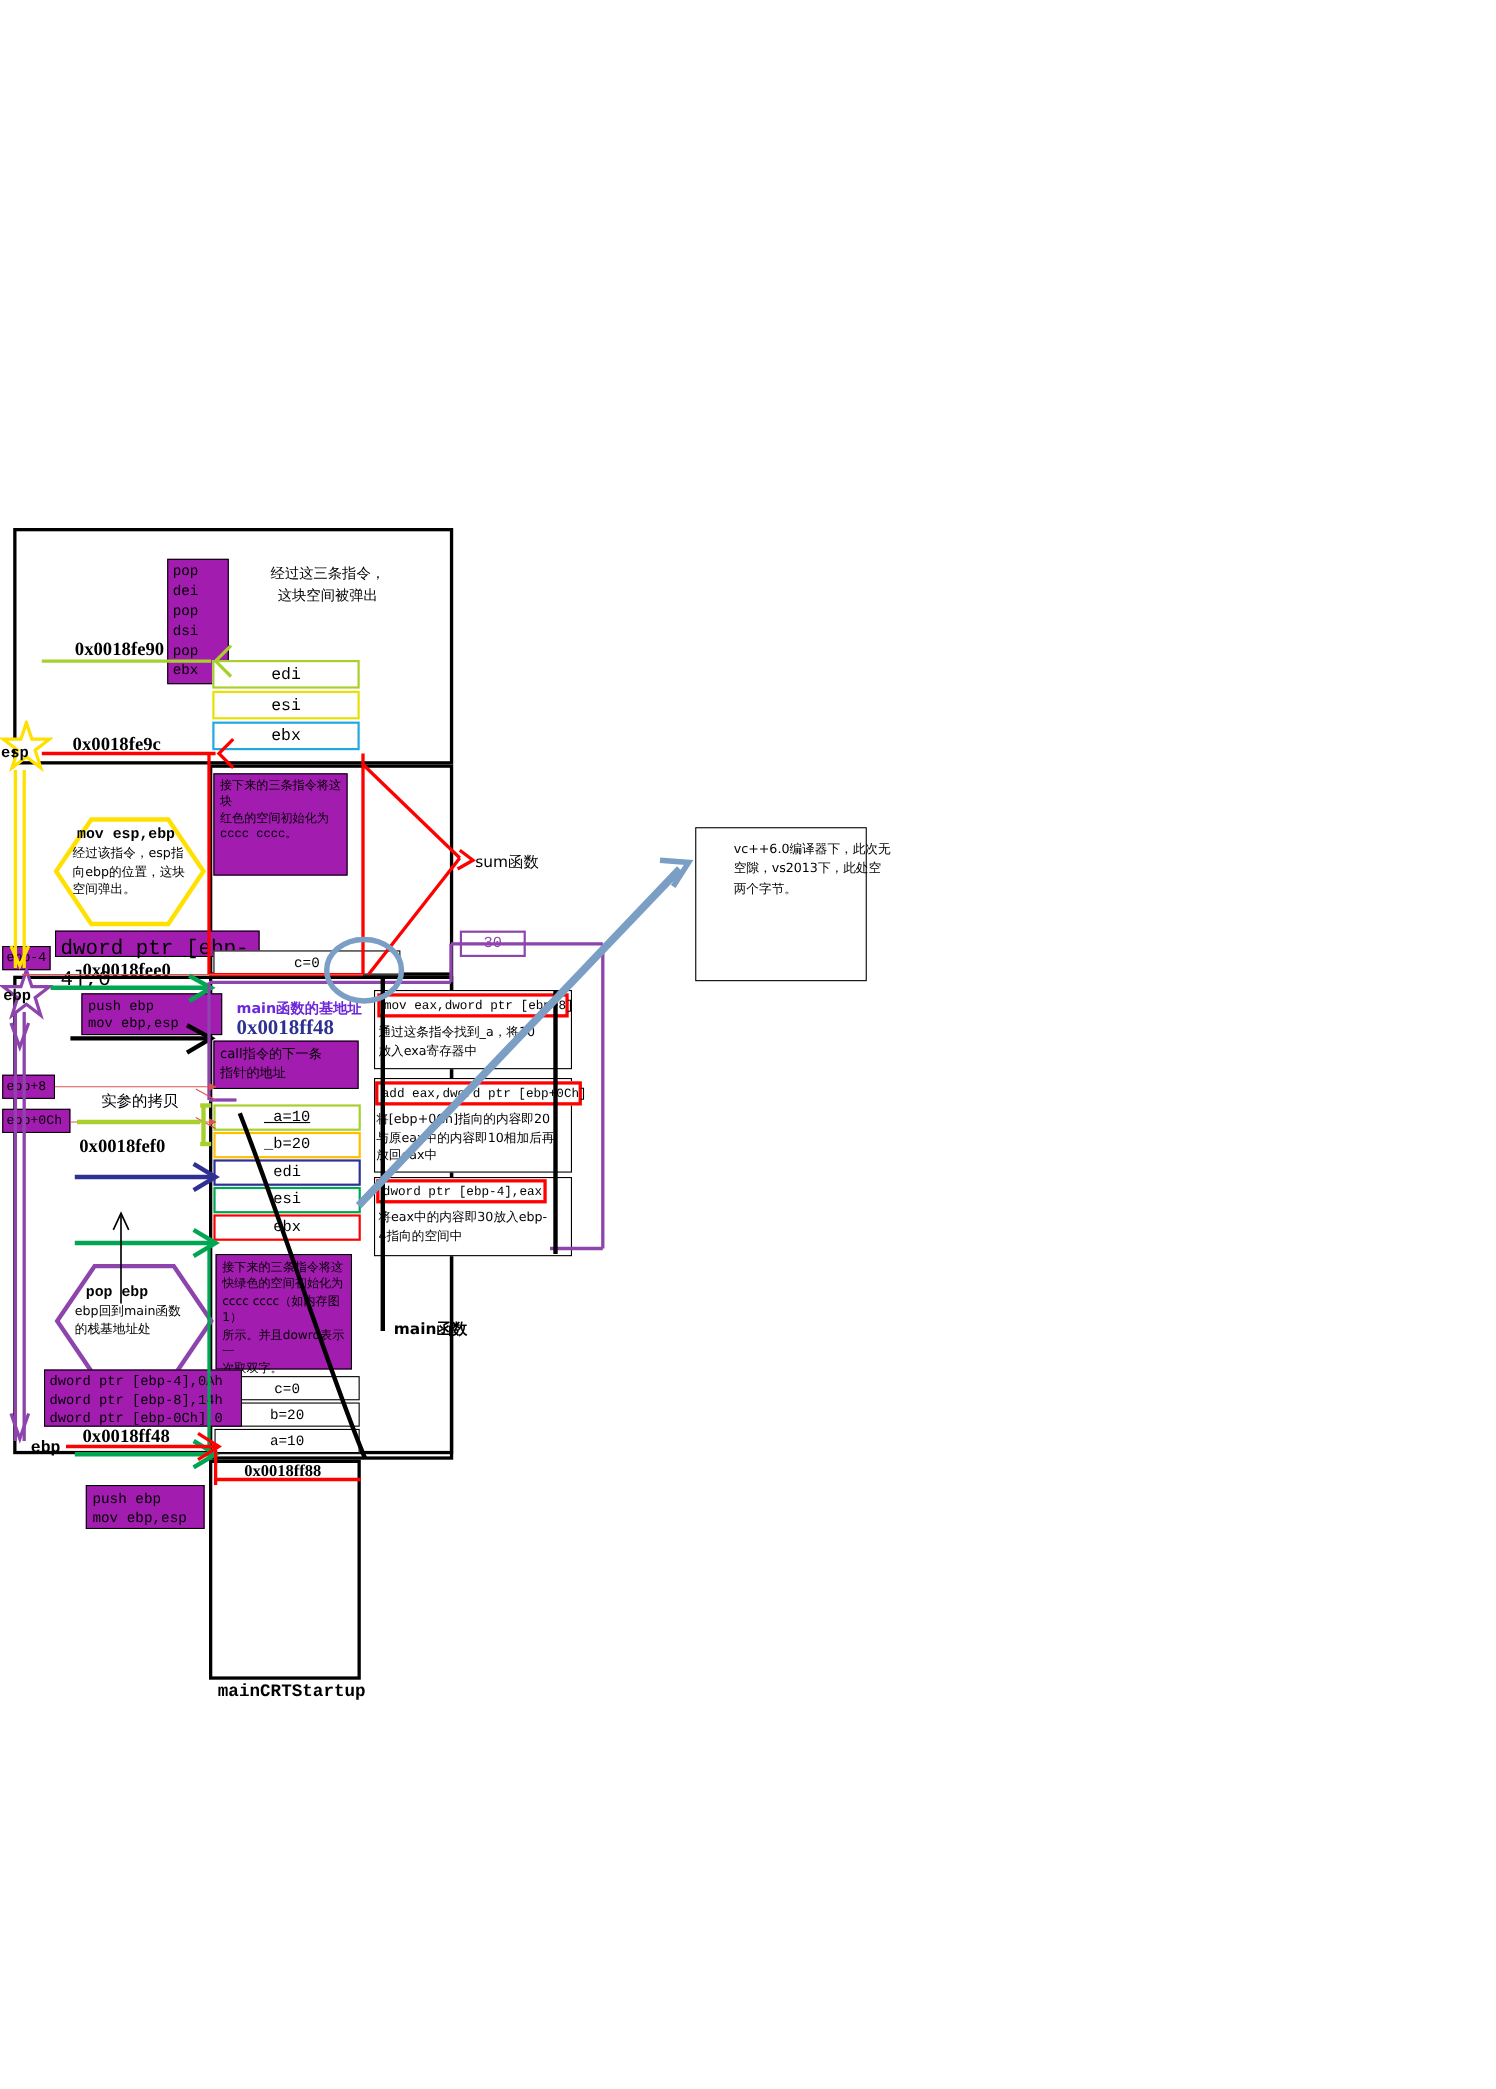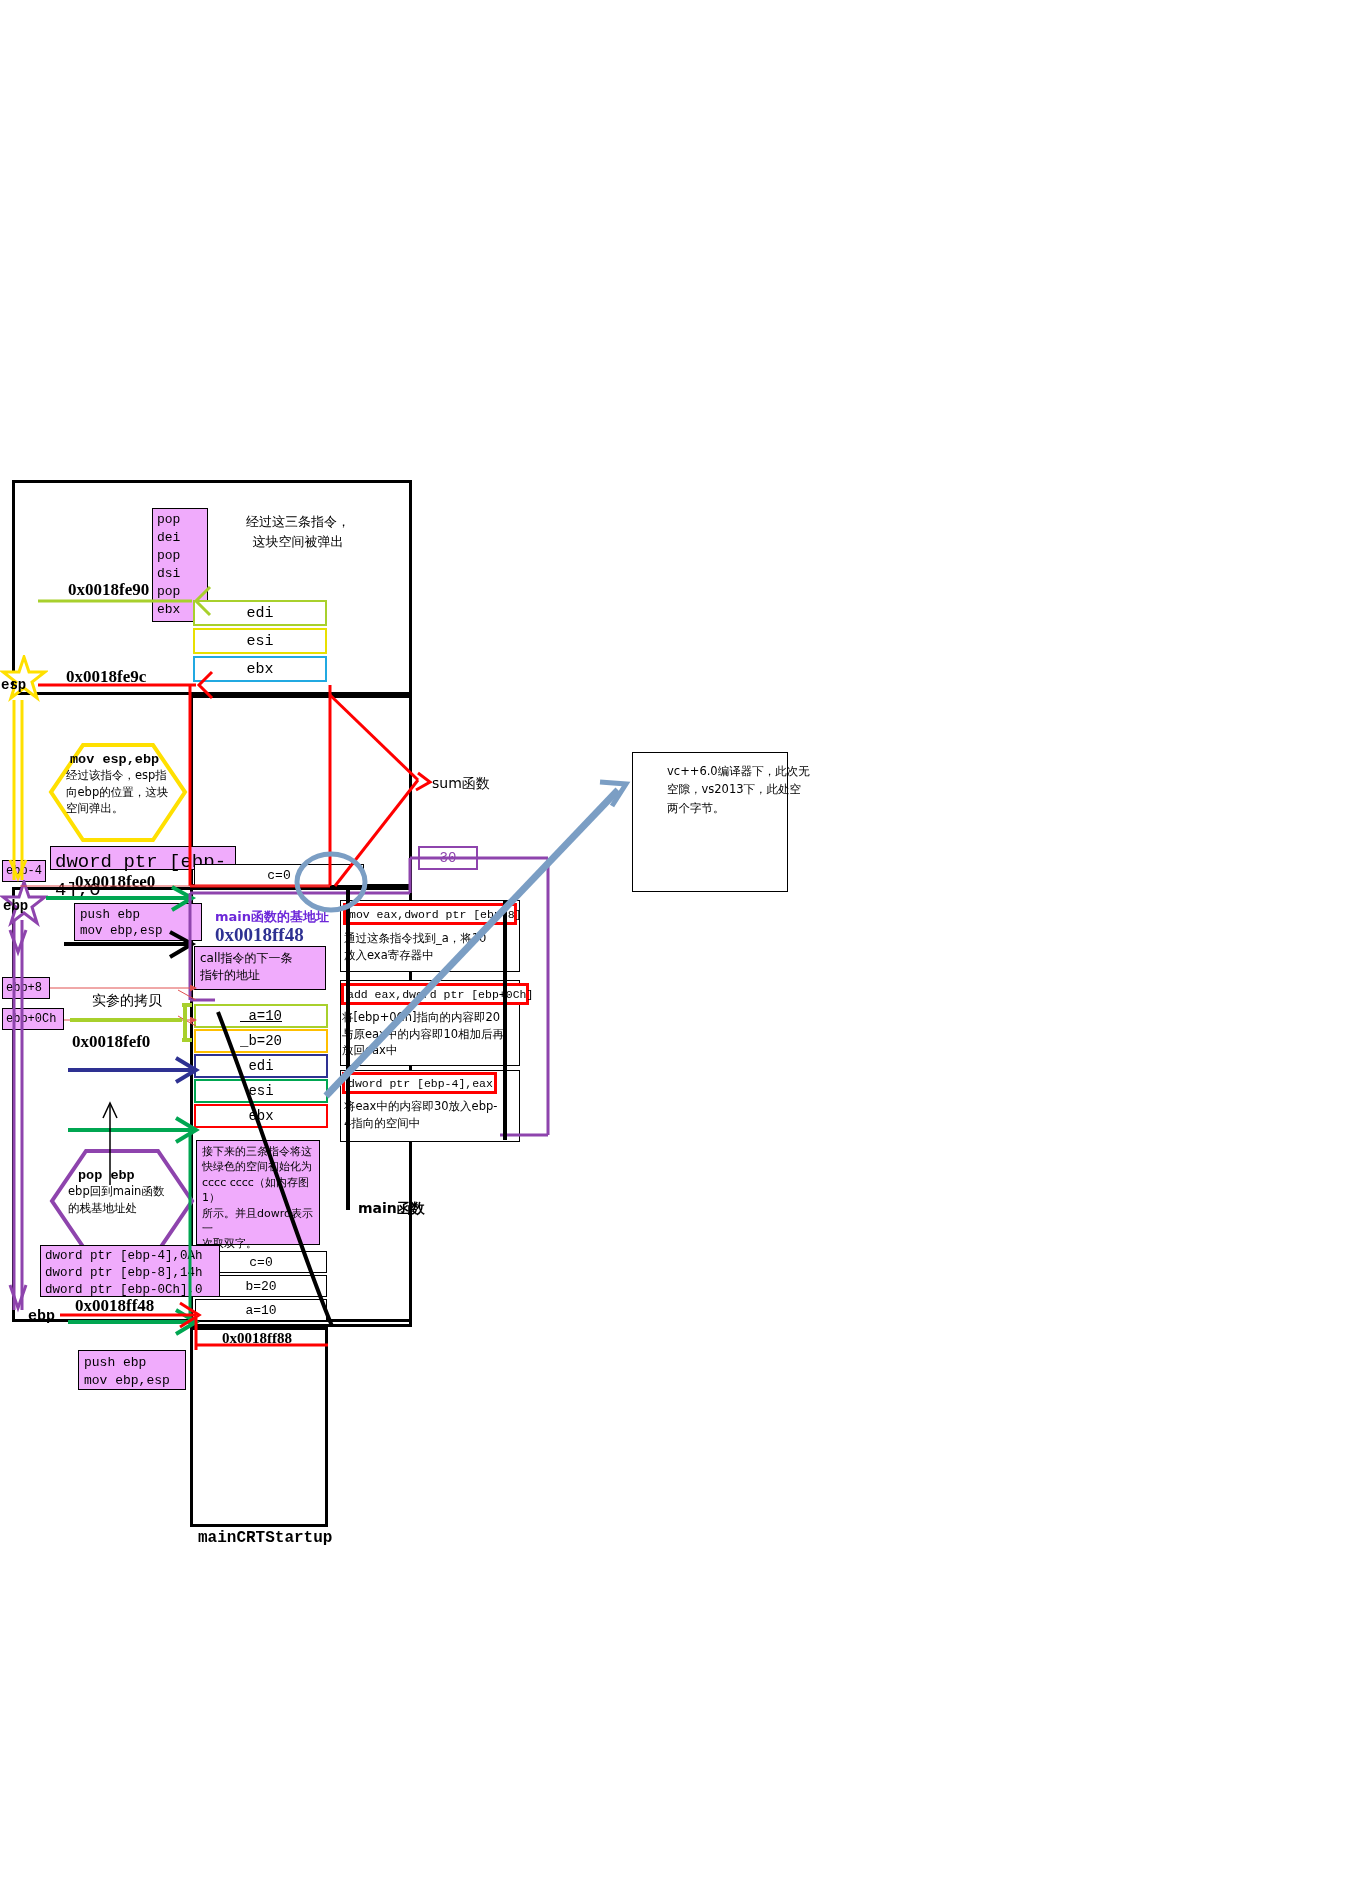--- a/index.html
+++ b/index.html
@@ -13,21 +13,21 @@
 
   
   .box{border:1px solid #000;background:#fff;}
   .thick{border:3px solid #000;background:transparent;}
 
   
   .slot{display:flex;align-items:center;justify-content:center;background:#fff;
         font-family:"Liberation Mono","DejaVu Sans Mono",monospace;font-size:15px;color:#000;}
 
   
-  .note{border:1px solid #000;background:#f0abfc;
+  .note{border:1px solid #000;background:#a21caf;
         font-family:"Liberation Mono","DejaVu Sans Mono",monospace;font-size:13.5px;
         line-height:1.45;padding:3px 5px;color:#000;}
   .note.cnfont{font-family:"DejaVu Sans",sans-serif;font-size:12.5px;line-height:1.5;}
 
   
   .redinstr{border:3px solid #ff0000;background:#fff;
             font-family:"Liberation Mono","DejaVu Sans Mono",monospace;font-size:13px;
             padding:1px 3px;color:#000;white-space:nowrap;}
 
   .lbl{font-family:"Liberation Mono","DejaVu Sans Mono",monospace;color:#000;}
@@ -67,20 +67,25 @@
   </div>
 
   <div class="abs addr" style="left:68px;top:580px;">0x0018fe90</div>
   <div class="abs addr" style="left:66px;top:667px;">0x0018fe9c</div>
   <div class="abs addr" style="left:75px;top:872px;">0x0018fee0</div>
   <div class="abs addr" style="left:215px;top:924px;font-size:19px;color:#2e3192;">0x0018ff48</div>
   <div class="abs addr" style="left:72px;top:1032px;">0x0018fef0</div>
   <div class="abs addr" style="left:75px;top:1296px;">0x0018ff48</div>
   <div class="abs addr" style="left:222px;top:1330px;font-size:15px;">0x0018ff88</div>
 
+  <div class="abs note cnfont" style="left:194px;top:703px;width:122px;height:93px;font-size:11px;line-height:1.35;">
+    <div>接下来的三条指令将这块</div>
+    <div>红色的空间初始化为</div>
+    <div class="mono">cccc cccc。</div>
+  </div>
 
   <div class="abs" style="left:48px;top:740px;width:140px;height:105px;">
     <svg width="140" height="105" viewBox="0 0 140 105">
       <polygon points="35,5 105,5 137,52 105,100 35,100 3,52" fill="none" stroke="#ffe000" stroke-width="4"></polygon>
     </svg>
   </div>
   <div class="abs" style="left:58px;top:752px;width:122px;text-align:left;">
     <div class="mono" style="font-weight:bold;font-size:13.5px;padding-left:12px;">mov esp,ebp</div>
     <div class="cn" style="font-size:11.5px;line-height:1.45;padding-left:8px;">
       <div>经过该指令，esp指</div>

